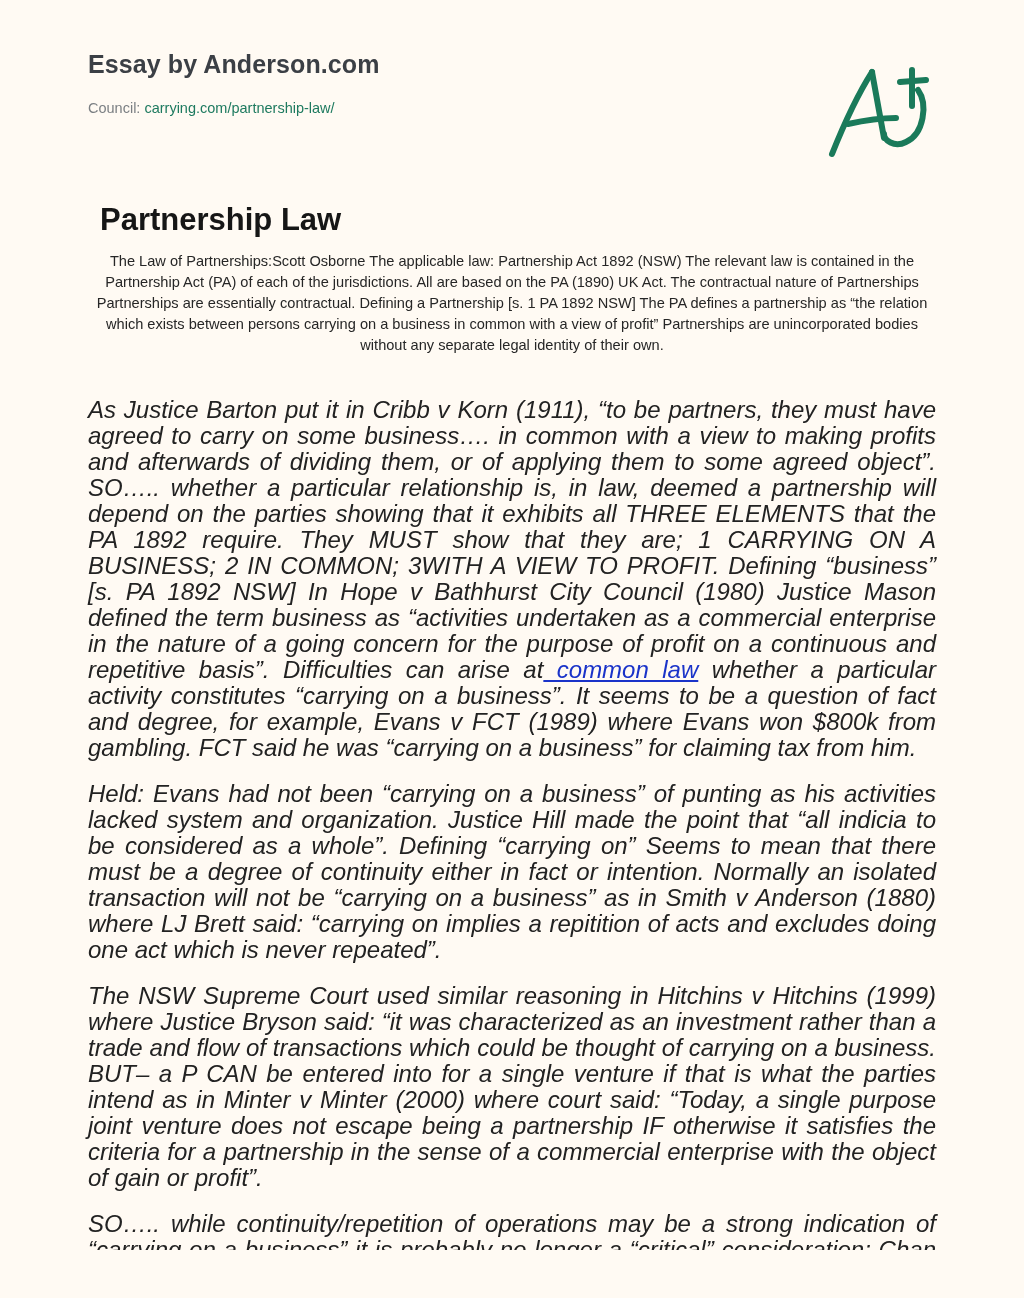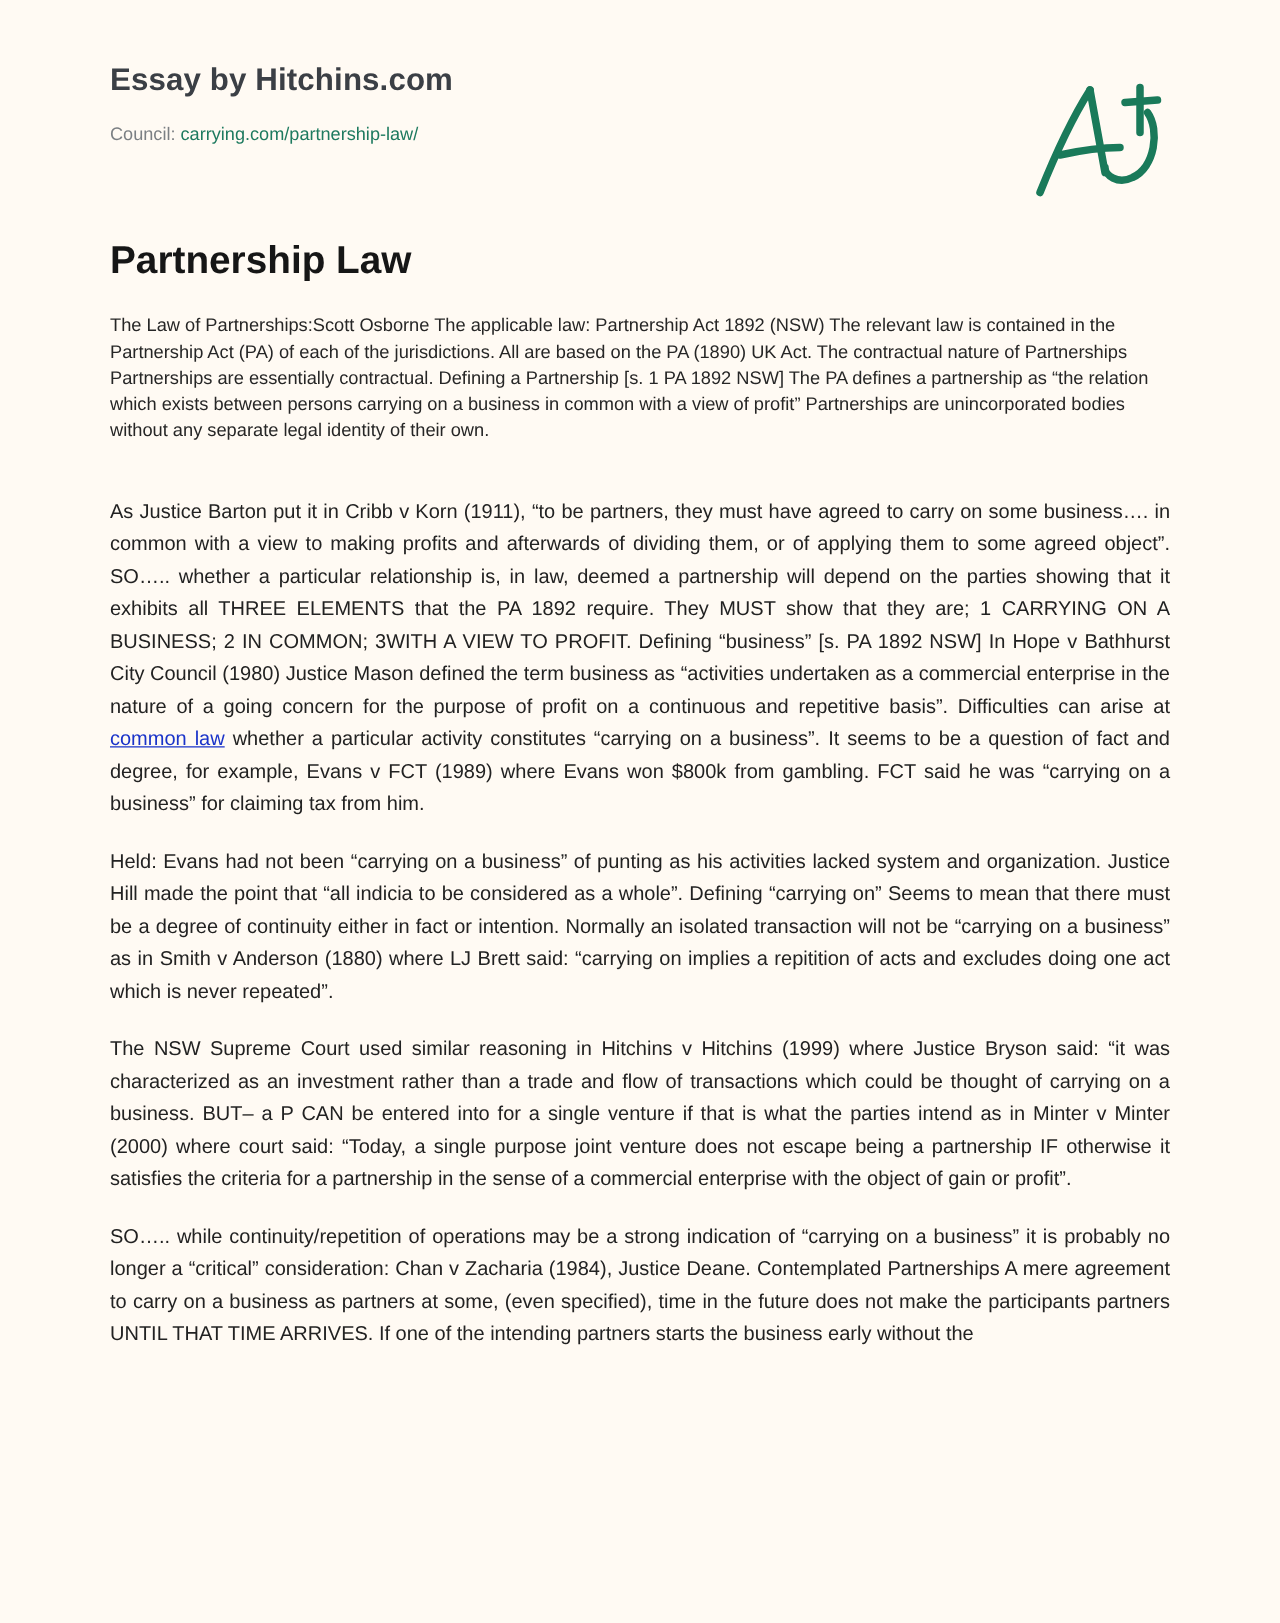--- a/index.html
+++ b/index.html
@@ -50,67 +50,69 @@
       position: absolute;
       left: 738px;
       top: 64px;
       width: 104px;
       height: 98px;
     }
     .doc-title {
       position: absolute;
       left: 0;
       top: 190px;
-      margin: 0;
+      margin: 12px;
       font-size: 31px;
       font-weight: bold;
       color: #161616;
     }
     .intro {
       position: absolute;
       left: 0;
       top: 251px;
       width: 848px;
       margin: 0;
       font-size: 14.6px;
       line-height: 21px;
       color: #262626;
+      text-align: center;
     }
     .body-text {
       position: absolute;
       left: 0;
       top: 397px;
       width: 848px;
     }
     .body-text p {
       margin: 0 0 20px 0;
-      font-size: 16px;
+      font-size: 24px;
       line-height: 26px;
       text-align: justify;
       color: #222222;
+      font-style: italic;
     }
     .inline-link {
       color: #1a33c9;
       text-decoration: underline;
     }
     .fade {
       position: absolute;
       left: 0;
       top: 1250px;
       width: 1024px;
       height: 48px;
       background: #fffaf3;
     }
   </style>
 </head>
 <body>
 
 <div class="page">
   <div class="header">
-    <h2 class="site-title">Essay by Hitchins.com</h2>
+    <h2 class="site-title">Essay by Anderson.com</h2>
     <div class="source-line">
       <span>Council: </span><a class="source-link">carrying.com/partnership-law/</a>
     </div>
     <svg class="logo" viewBox="0 0 104 98" fill="none" stroke="#1a7a5a" stroke-width="6" stroke-linecap="round" stroke-linejoin="round">
 
       <path d="M6 90 C 18 60, 32 30, 46 8"></path>
 
       <path d="M46 8 C 50 30, 54 52, 58 74"></path>
 
       <path d="M22 60 C 40 56, 58 54, 70 54"></path>

